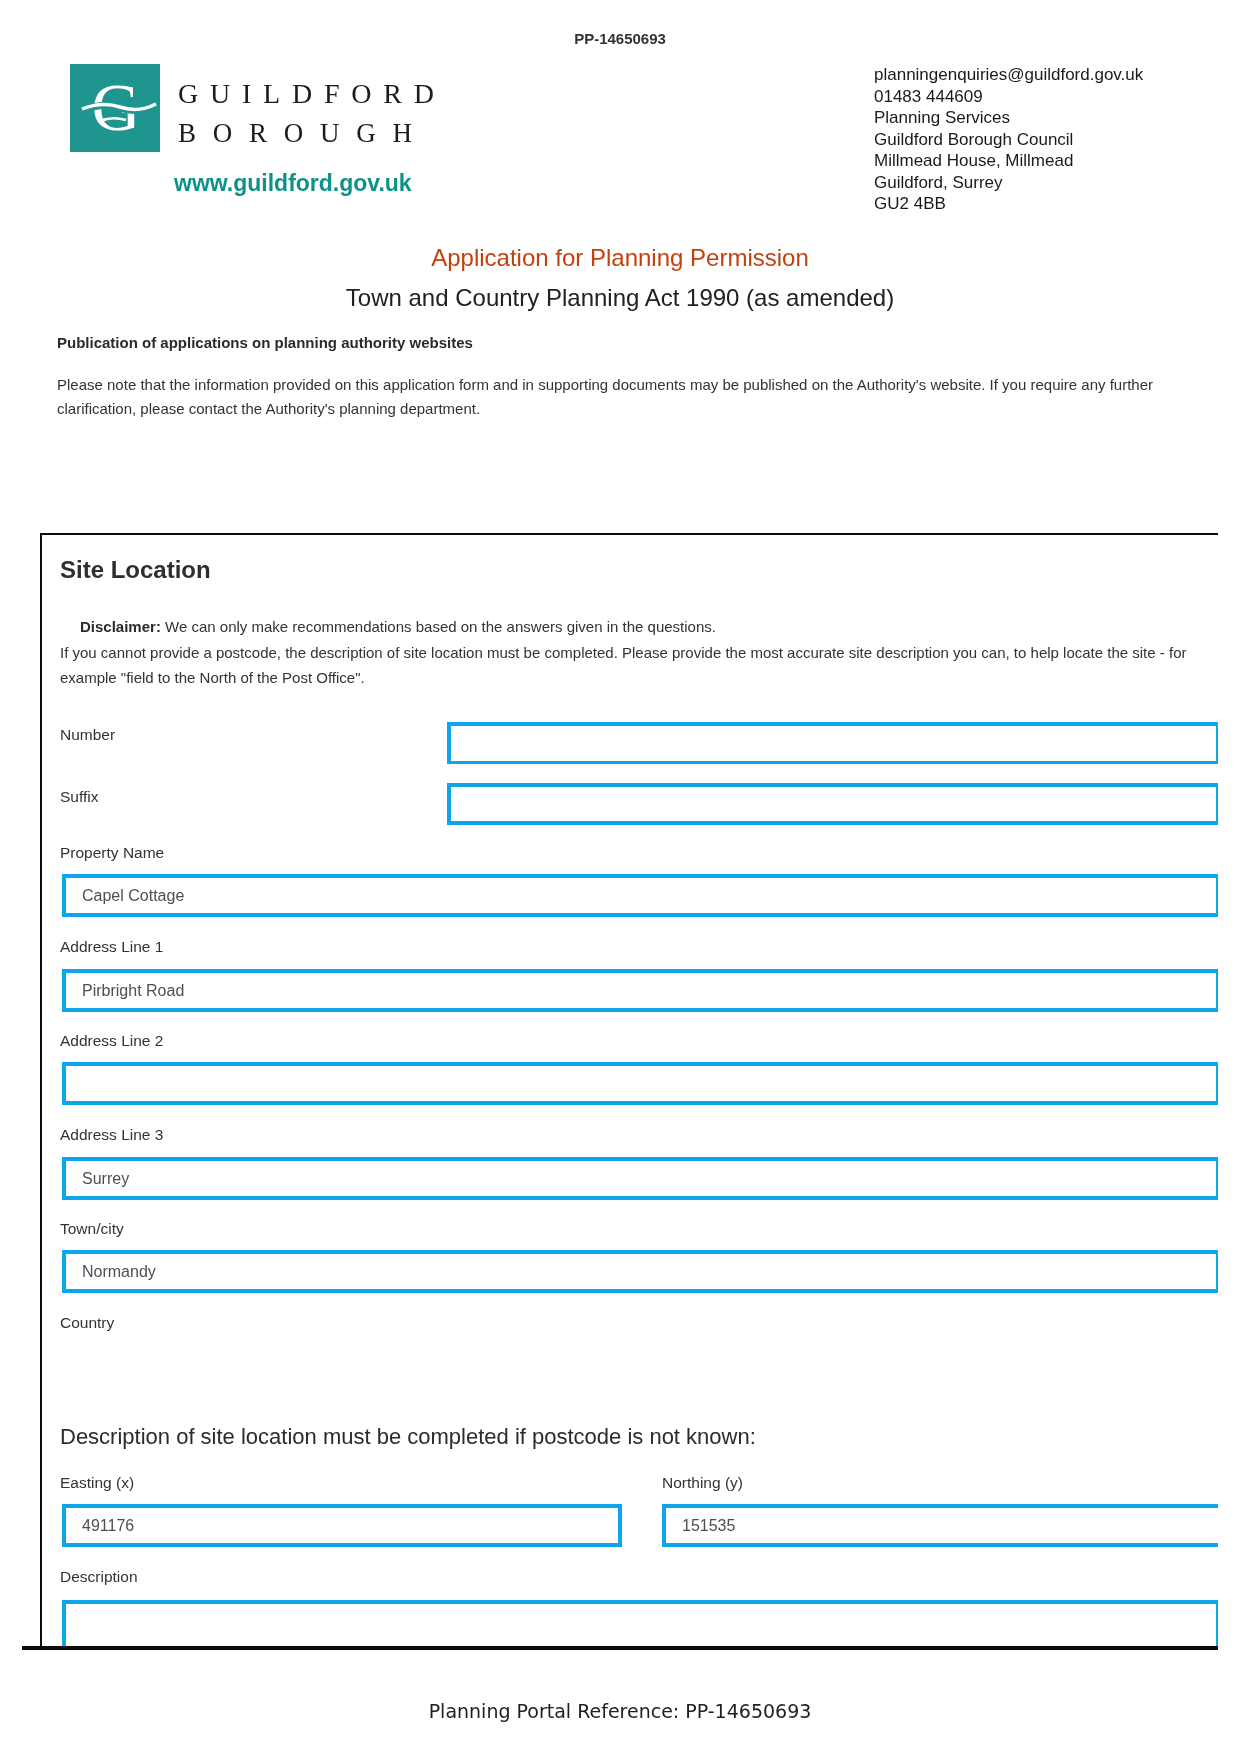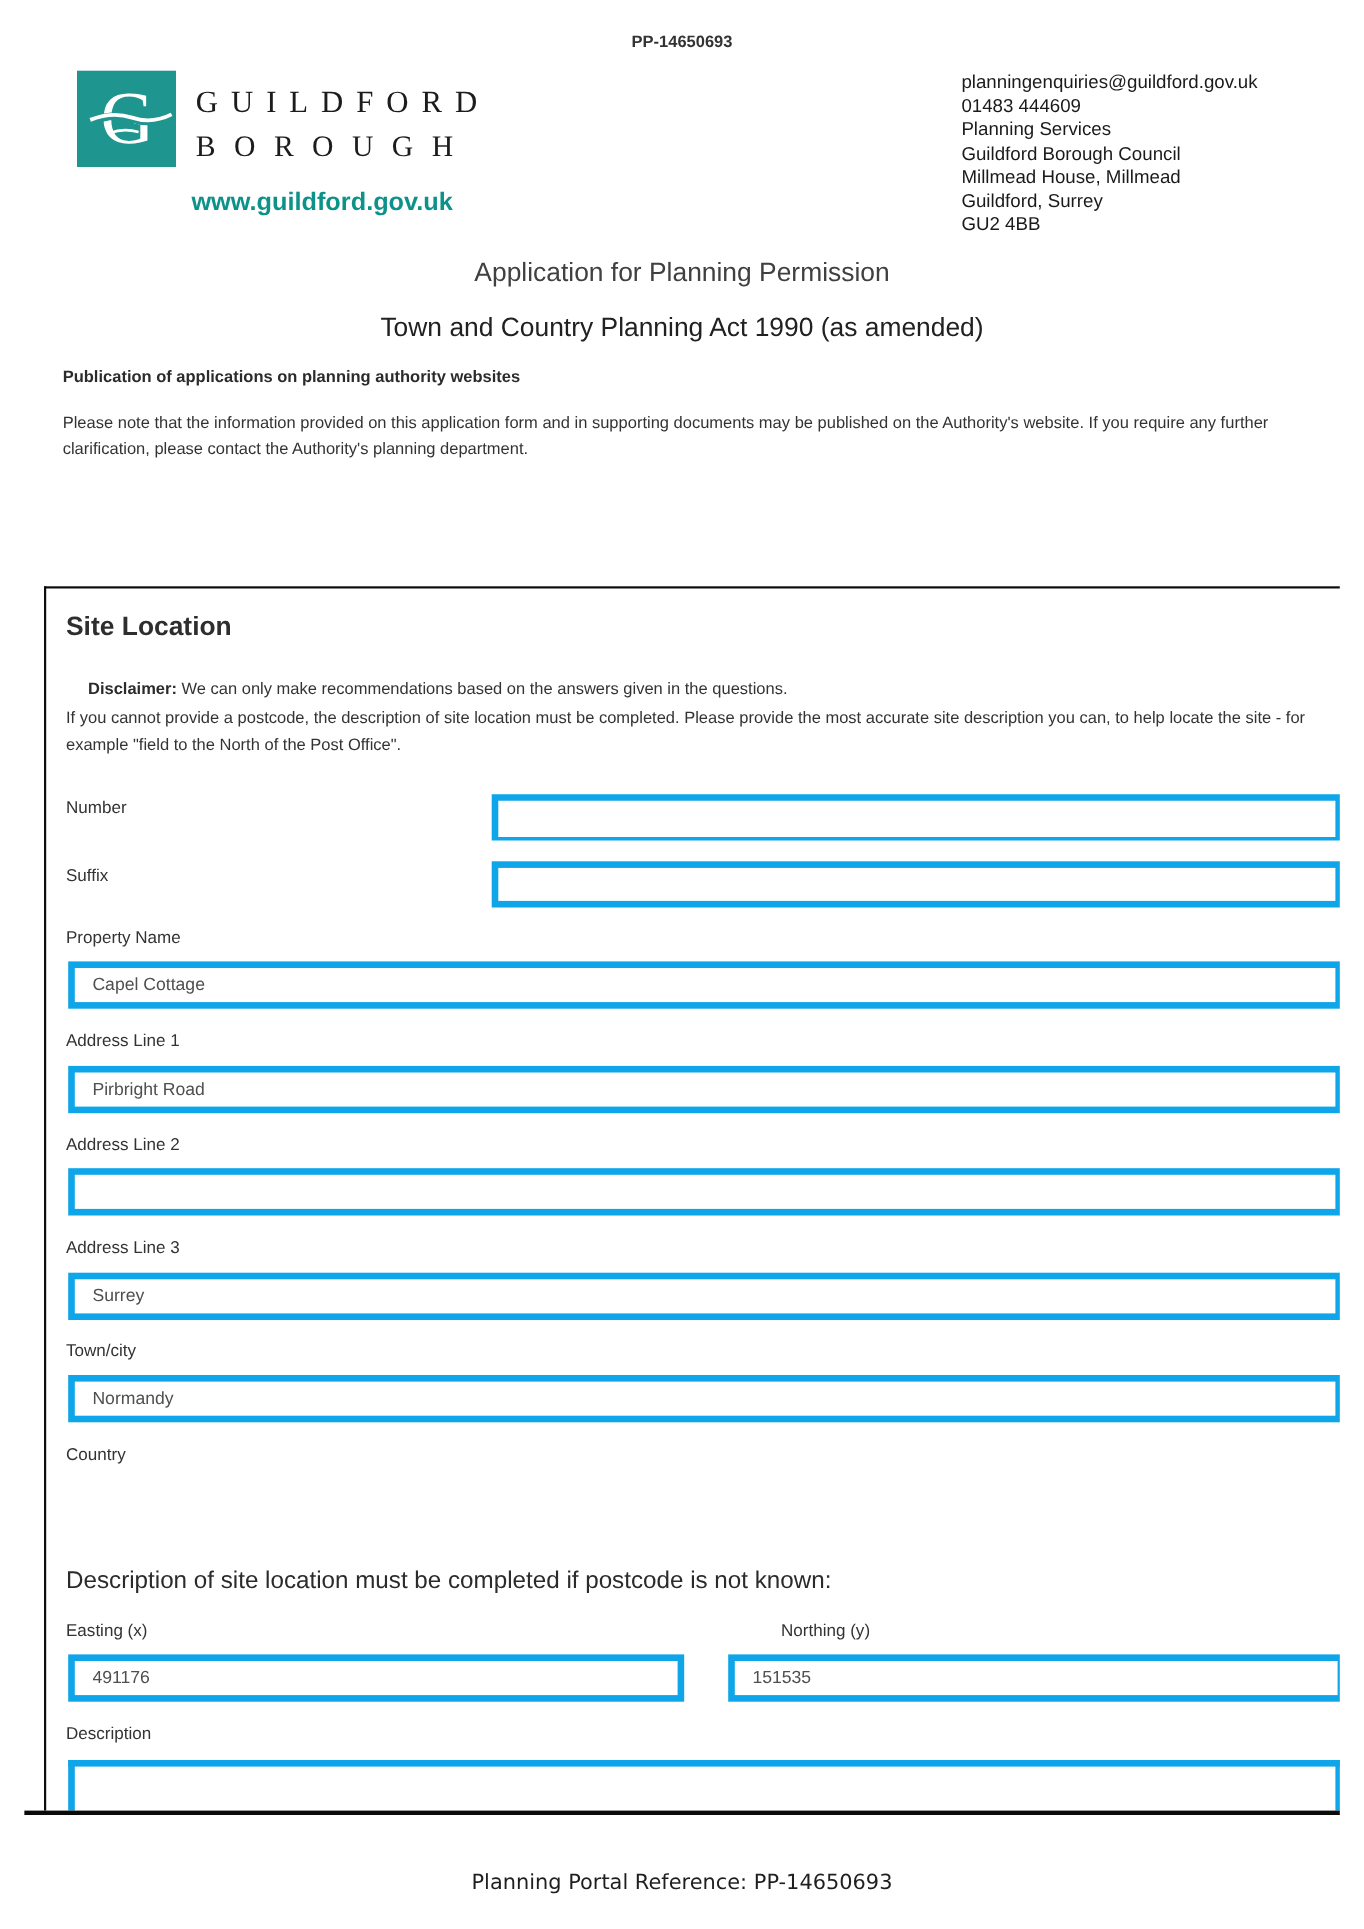--- a/index.html
+++ b/index.html
@@ -38,39 +38,39 @@
   .website {
     top: 170px; left: 152px;
     font-size: 23px; font-weight: bold;
   }
   .contact {
     top: 64px; left: 852px;
     font-size: 17px; line-height: 21.5px; color: #1a1a1a;
   }
 
   
-  .title1 { top: 234px; left: 0; width: 100%; text-align: center; font-size: 24px; color: #404040; }
+  .title1 { top: 244px; left: 0; width: 100%; text-align: center; font-size: 24px; color: #c2410c; }
   .title2 { top: 284px; left: 0; width: 100%; text-align: center; font-size: 24px; color: #212121; }
   .pub-heading { top: 334px; left: 35px; font-size: 15px; font-weight: bold; color: #2b2b2b; }
   .intro-para { top: 373px; left: 35px; width: 1172px; font-size: 15px; line-height: 24px; color: #333; }
 
   
   .section-box {
     top: 533px; left: 18px; width: 1212px; height: 1113px;
     border: 2px solid #0d0d0d; border-bottom: none;
     background: #fff;
   }
   .section-heading { top: 556px; left: 38px; font-size: 24px; font-weight: bold; color: #2e2e2e; }
   .disclaimer { top: 618px; left: 38px; width: 1150px; font-size: 15px; color: #333; }
   .disclaimer b { color: #2b2b2b; margin-left: 20px; }
   .site-instructions { top: 640px; left: 38px; width: 1138px; font-size: 15px; line-height: 25px; color: #333; }
 
   .field-label { font-size: 15.5px; color: #333; white-space: nowrap; }
   .tb {
-    border: 6px solid #0ea5e9;
+    border: 4px solid #0ea5e9;
     background: #fff;
     font-family: "Liberation Sans", sans-serif;
     font-size: 16px; color: #4f4f4f;
     padding: 0 0 0 16px;
     outline: none;
     display: block;
   }
   .tb--thickbottom { border-bottom-width: 3px; }
   .tb--noround { border-radius: 0; }
 
@@ -149,21 +149,21 @@
   <div class="abs field-label" style="top:1220px; left:38px;">Town/city</div>
   <input class="abs tb tb--noround" style="top: 1250px; left: 40px; width: 1158px; height: 43px;" value="Normandy">
 
   <div class="abs field-label" style="top:1314px; left:38px;">Country</div>
 
   <div class="abs desc-heading">Description of site location must be completed if postcode is not known:</div>
 
   <div class="abs field-label" style="top:1474px; left:38px;">Easting (x)</div>
   <input class="abs tb tb--noround" style="top: 1504px; left: 40px; width: 560px; height: 43px;" value="491176">
 
-  <div class="abs field-label" style="top:1474px; left:640px;margin-left:48px;">Northing (y)</div>
+  <div class="abs field-label" style="top:1474px; left:640px;">Northing (y)</div>
   <input class="abs tb tb--noround" style="top: 1504px; left: 640px; width: 560px; height: 43px;" value="151535">
 
   <div class="abs field-label" style="top:1568px; left:38px;">Description</div>
   <textarea class="abs tb tb--noround" style="top: 1600px; left: 40px; width: 1158px; height: 46px;"></textarea>
 
   <div class="abs footer-rule"></div>
   <div class="abs footer-text">Planning Portal Reference: PP-14650693</div>
 
 </div>
 

